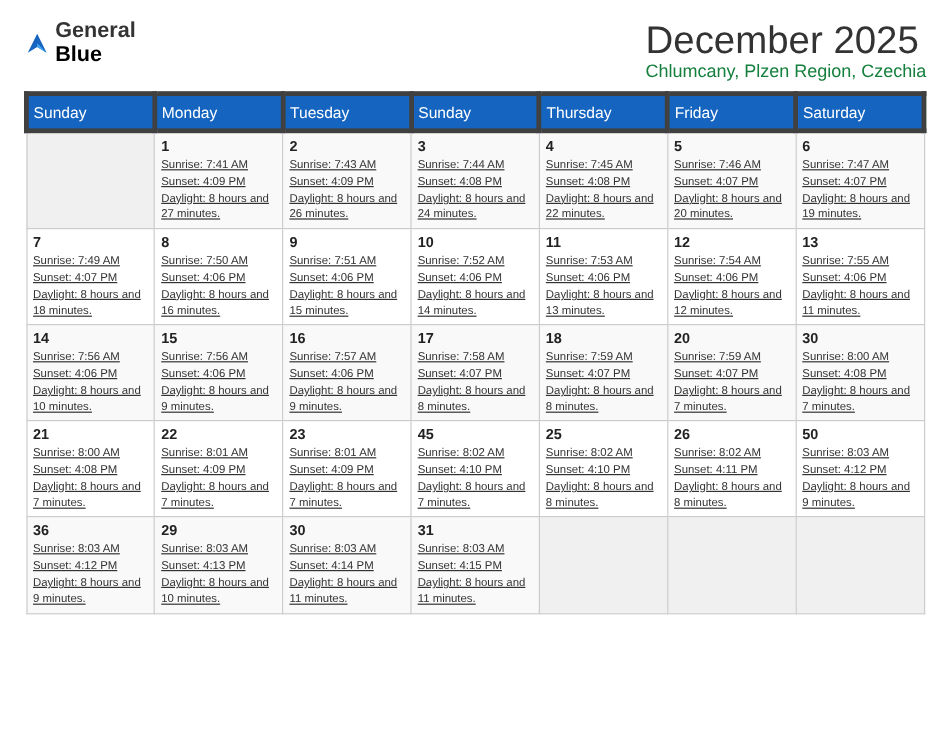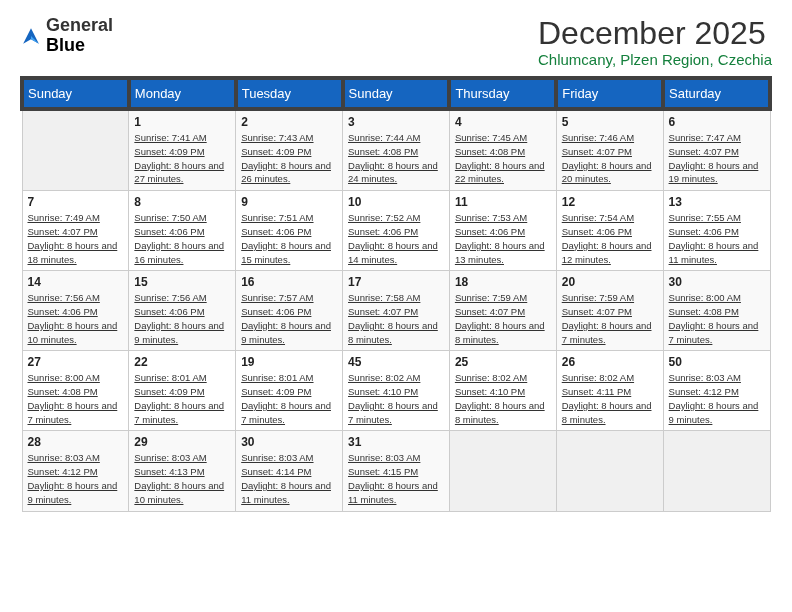--- a/index.html
+++ b/index.html
@@ -215,29 +215,29 @@
             <span class="day-number">20</span>
             <div class="day-info">Sunrise: 7:59 AM<br>Sunset: 4:07 PM<br>Daylight: 8 hours and 7 minutes.</div>
           </td>
           <td>
             <span class="day-number">30</span>
             <div class="day-info">Sunrise: 8:00 AM<br>Sunset: 4:08 PM<br>Daylight: 8 hours and 7 minutes.</div>
           </td>
         </tr>
         <tr>
           <td>
-            <span class="day-number">27</span>
+            <span class="day-number">21</span>
             <div class="day-info">Sunrise: 8:00 AM<br>Sunset: 4:08 PM<br>Daylight: 8 hours and 7 minutes.</div>
           </td>
           <td>
             <span class="day-number">22</span>
             <div class="day-info">Sunrise: 8:01 AM<br>Sunset: 4:09 PM<br>Daylight: 8 hours and 7 minutes.</div>
           </td>
           <td>
-            <span class="day-number">19</span>
+            <span class="day-number">23</span>
             <div class="day-info">Sunrise: 8:01 AM<br>Sunset: 4:09 PM<br>Daylight: 8 hours and 7 minutes.</div>
           </td>
           <td>
             <span class="day-number">45</span>
             <div class="day-info">Sunrise: 8:02 AM<br>Sunset: 4:10 PM<br>Daylight: 8 hours and 7 minutes.</div>
           </td>
           <td>
             <span class="day-number">25</span>
             <div class="day-info">Sunrise: 8:02 AM<br>Sunset: 4:10 PM<br>Daylight: 8 hours and 8 minutes.</div>
           </td>
@@ -245,21 +245,21 @@
             <span class="day-number">26</span>
             <div class="day-info">Sunrise: 8:02 AM<br>Sunset: 4:11 PM<br>Daylight: 8 hours and 8 minutes.</div>
           </td>
           <td>
             <span class="day-number">50</span>
             <div class="day-info">Sunrise: 8:03 AM<br>Sunset: 4:12 PM<br>Daylight: 8 hours and 9 minutes.</div>
           </td>
         </tr>
         <tr>
           <td>
-            <span class="day-number">28</span>
+            <span class="day-number">36</span>
             <div class="day-info">Sunrise: 8:03 AM<br>Sunset: 4:12 PM<br>Daylight: 8 hours and 9 minutes.</div>
           </td>
           <td>
             <span class="day-number">29</span>
             <div class="day-info">Sunrise: 8:03 AM<br>Sunset: 4:13 PM<br>Daylight: 8 hours and 10 minutes.</div>
           </td>
           <td>
             <span class="day-number">30</span>
             <div class="day-info">Sunrise: 8:03 AM<br>Sunset: 4:14 PM<br>Daylight: 8 hours and 11 minutes.</div>
           </td>

